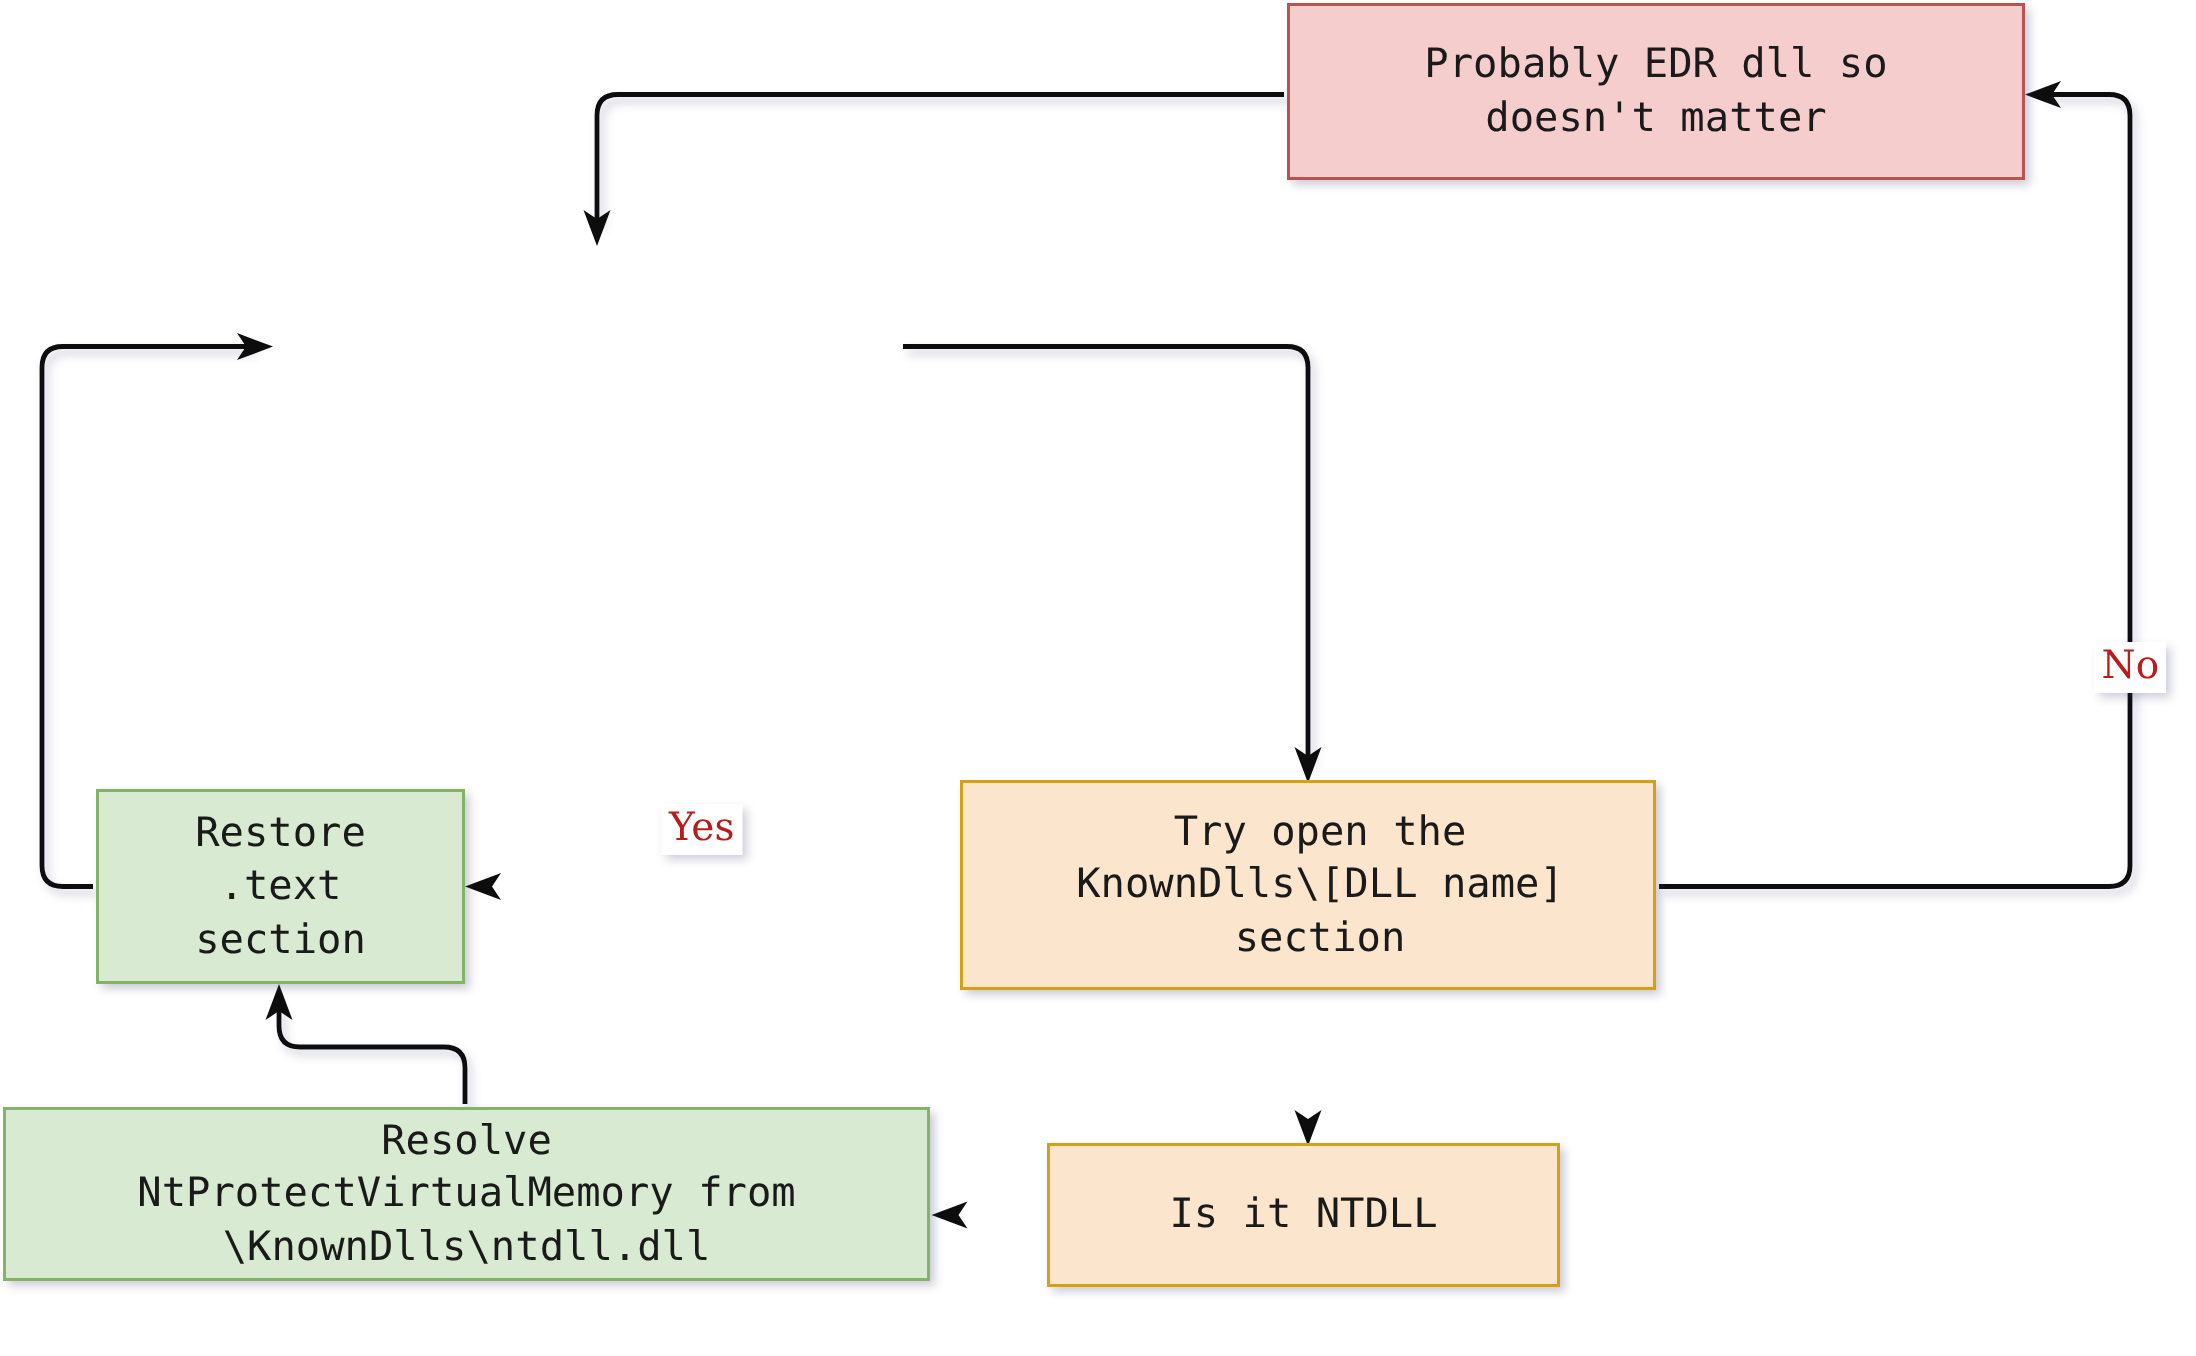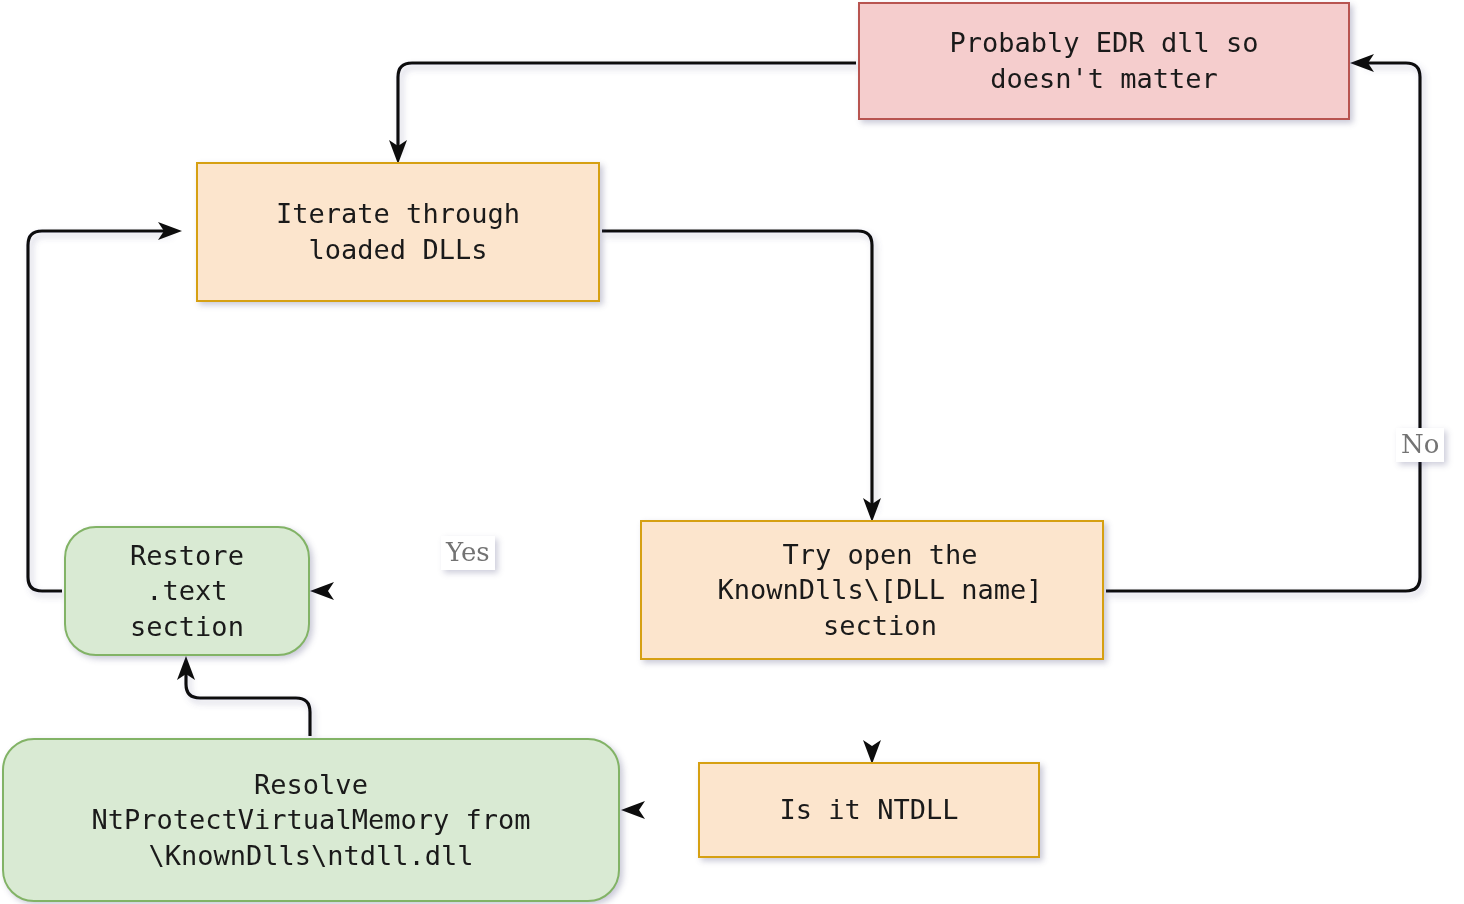--- a/index.html
+++ b/index.html
@@ -44,26 +44,25 @@
     border-color: #d6a012;
   }
   .node.red {
     background: #f5cdcd;
     border-color: #b85450;
     text-align: center;
   }
   .node.green {
     background: #d9ead3;
     border-color: #82b366;
-    border-radius: 32px;
   }
   .edge-label {
     position: absolute;
     background: #ffffff;
-    color: #737373;
+    color: #b91c1c;
     font-size: 26px;
     line-height: 1.05;
     padding: 3px 5px 4px 5px;
     font-family: "DejaVu Serif", "Liberation Serif", serif;
     box-shadow: 3px 3px 6px rgba(60, 60, 110, 0.25);
     white-space: pre;
   }
   .edge-path {
     fill: none;
     stroke: #0d0d0d;
@@ -123,32 +122,30 @@
 
     <g>
       <path class="edge-path" d="M 310 736 L 310 712 Q 310 698 296 698 L 200 698 Q 186 698 186 684 L 186 670"></path>
       <polygon class="arrowhead" points="186,656 177,680 186,674 195,680"></polygon>
     </g>
   </svg>
 
   <div class="node red" style="left:858px; top:2px; width:492px; height:118px;">Probably EDR dll so
 doesn't matter</div>
 
-  <div class="node orange" style="left:196px; top:162px; width:404px; height:140px;">Iterate through
-loaded DLLs</div>
 
   <div class="node orange" style="left:640px; top:520px; width:464px; height:140px;padding-left:16px;">Try open the
 KnownDlls\[DLL name]
 section</div>
 
   <div class="node green" style="left:64px; top:526px; width:246px; height:130px;">Restore
 .text
 section</div>
 
-  <div class="node green" style="left:2px; top:738px; width:618px; height:164px;">Resolve
+  <div class="node green" style="left:2px; top:738px; width:618px; height:116px;">Resolve
 NtProtectVirtualMemory from
 \KnownDlls\ntdll.dll</div>
 
   <div class="node orange" style="left:698px; top:762px; width:342px; height:96px;">Is it NTDLL</div>
 
   <div class="edge-label" style="left:441px; top:536px;">Yes</div>
 
   <div class="edge-label" style="left:1396px; top:428px;">No</div>
 
 </div>

